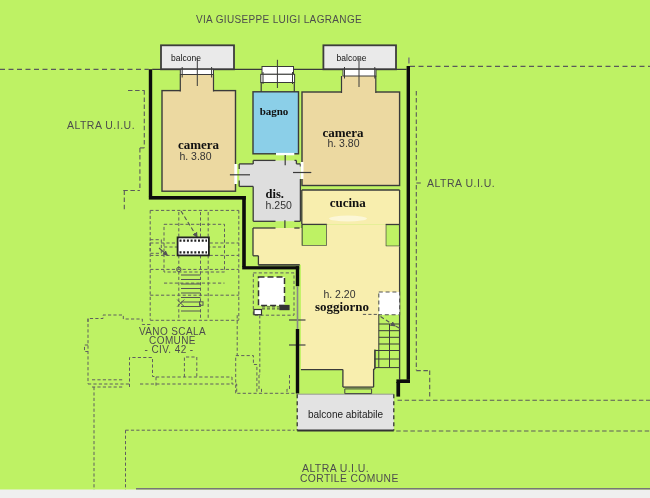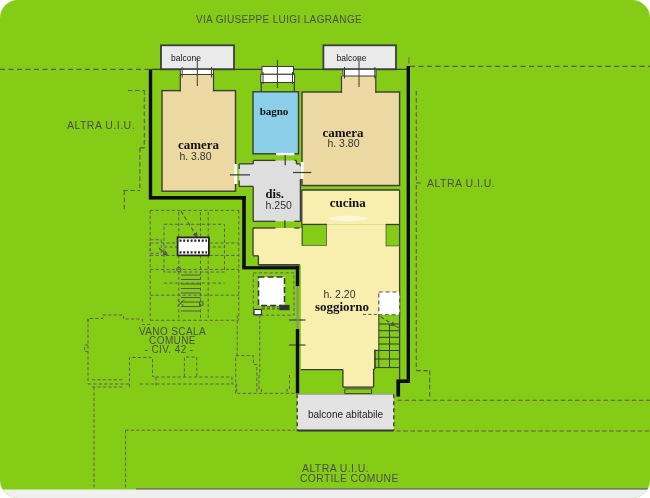--- a/index.html
+++ b/index.html
@@ -1,17 +1,17 @@
 <!DOCTYPE html>
 <html><head>
 <meta charset="utf-8">
 <style>
 html,body{margin:0;padding:0;background:#fff;}
-#plan{position:relative;width:650px;height:498px;overflow:hidden;background:#84cc16;
-font-family:"Liberation Sans", sans-serif;border-radius:18px;}
+#plan{position:relative;width:650px;height:498px;overflow:hidden;background:#bef264;
+font-family:"Liberation Sans", sans-serif;}
 svg{position:absolute;left:0;top:0;}
 </style>
 </head>
 <body>
 <div id="plan">
 <svg width="650" height="498" viewBox="0 0 650 498">
 <defs>
 <marker id="ah" markerWidth="6" markerHeight="6" refX="3" refY="3" orient="auto">
 <path d="M0,0.6 L5.2,3 L0,5.4 z" fill="#555"></path>
 </marker>

